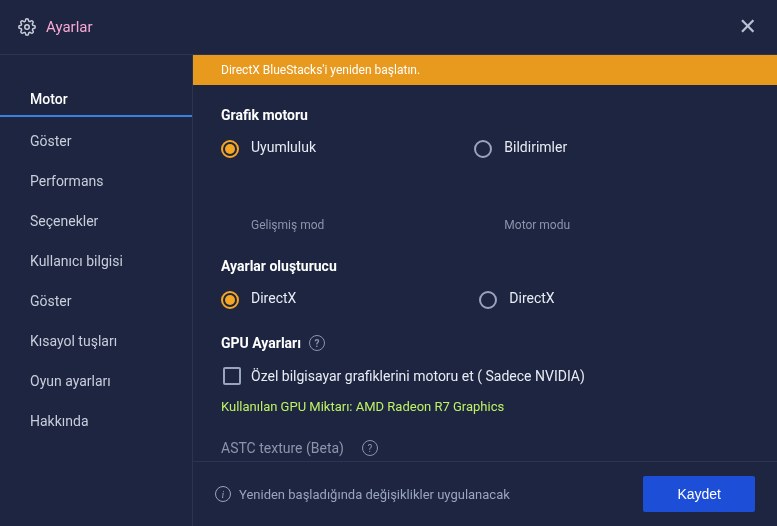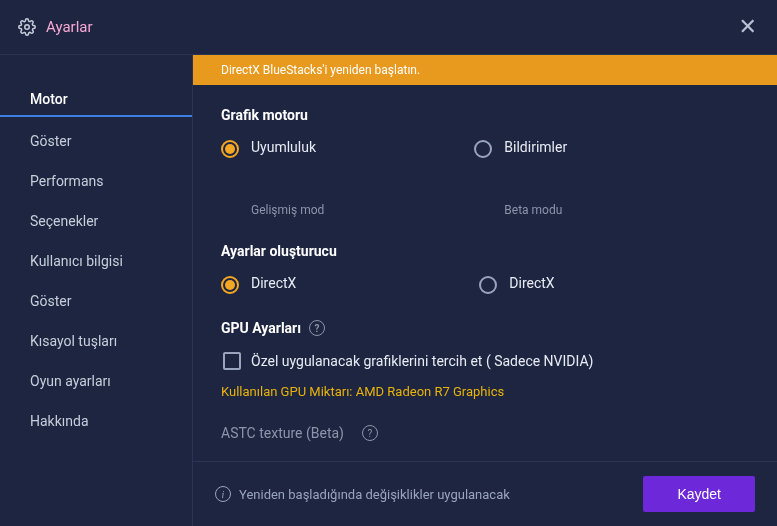--- a/index.html
+++ b/index.html
@@ -114,38 +114,38 @@
   .radio.selected::after {
     content: "";
     position: absolute;
     top: 2px; left: 2px;
     width: 10px; height: 10px;
     border-radius: 50%;
     background: #f5a623;
   }
   .radio-labels { display: flex; flex-direction: column; gap: 44px; }
   .radio-label { font-size: 14px; color: #e8ecf4; }
-  .radio-sub { font-size: 12px; color: #8c95ab; margin-top: 4px; }
+  .radio-sub { font-size: 12px; color: #8c95ab; margin-top: 19px; }
   .gpu-row {
     display: flex;
     align-items: center;
     gap: 10px;
     margin-bottom: 14px;
   }
   .checkbox {
     width: 18px;
     height: 18px;
     border: 2px solid #9aa4bd;
     border-radius: 2px;
     cursor: pointer;
     flex-shrink: 0;
     margin-left: 2px;
   }
   .checkbox-label { font-size: 14px; color: #e8ecf4; }
-  .gpu-info { font-size: 13px; color: #eab308; margin-bottom: 26px; }
+  .gpu-info { font-size: 13px; color: #bef264; margin-bottom: 26px; }
   .astc-row {
     display: flex;
     align-items: center;
     gap: 18px;
     color: #8c95ab;
     font-size: 14px;
   }
   .help-icon {
     width: 16px; height: 16px;
     border: 1.5px solid #8c95ab;
@@ -175,21 +175,21 @@
     border: 1.5px solid #9aa4bd;
     border-radius: 50%;
     display: inline-flex;
     align-items: center;
     justify-content: center;
     font-size: 10px;
     font-style: italic;
     font-family: Georgia, serif;
   }
   .save-btn {
-    background: #6d28d9;
+    background: #1d4ed8;
     color: #fff;
     border: none;
     padding: 10px 34px;
     font-size: 14px;
     border-radius: 2px;
     cursor: pointer;
   }
   svg { display: block; }
 </style>
 </head>
@@ -233,21 +233,21 @@
             <div class="radio selected"></div>
             <div class="radio-labels">
               <span class="radio-label">Uyumluluk</span>
               <span class="radio-sub">Gelişmiş mod</span>
             </div>
           </div>
           <div class="radio-opt" style="margin-left:70px">
             <div class="radio"></div>
             <div class="radio-labels">
               <span class="radio-label">Bildirimler</span>
-              <span class="radio-sub">Beta modu</span>
+              <span class="radio-sub">Motor modu</span>
             </div>
           </div>
         </div>
 
         <div class="section-title">Ayarlar oluşturucu</div>
         <div class="radio-row">
           <div class="radio-opt">
             <div class="radio selected"></div>
             <span class="radio-label">DirectX</span>
           </div>
@@ -256,21 +256,21 @@
             <span class="radio-label">DirectX</span>
           </div>
         </div>
 
         <div class="section-title" style="display:flex;align-items:flex-end;gap:8px">
           <span>GPU Ayarları</span>
           <span class="help-icon">?</span>
         </div>
         <div class="gpu-row">
           <div class="checkbox"></div>
-          <span class="checkbox-label">Özel uygulanacak grafiklerini tercih et ( Sadece NVIDIA)</span>
+          <span class="checkbox-label">Özel bilgisayar grafiklerini motoru et ( Sadece NVIDIA)</span>
         </div>
         <div class="gpu-info">Kullanılan GPU Miktarı: AMD Radeon R7 Graphics</div>
 
         <div class="astc-row">
           <span>ASTC texture (Beta)</span>
           <span class="help-icon">?</span>
         </div>
       </div>
 
       <div class="footer">

